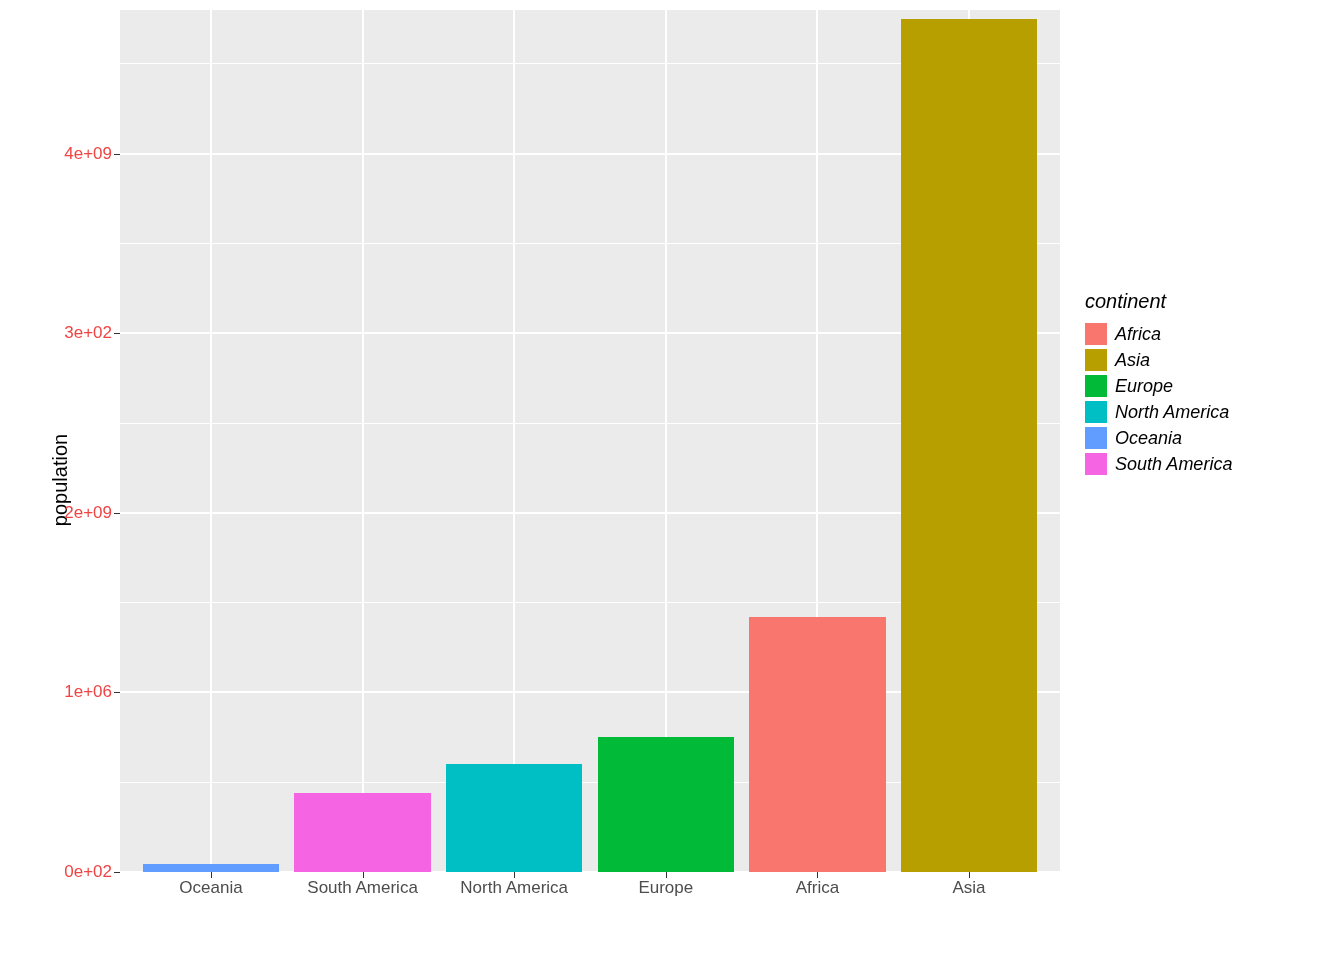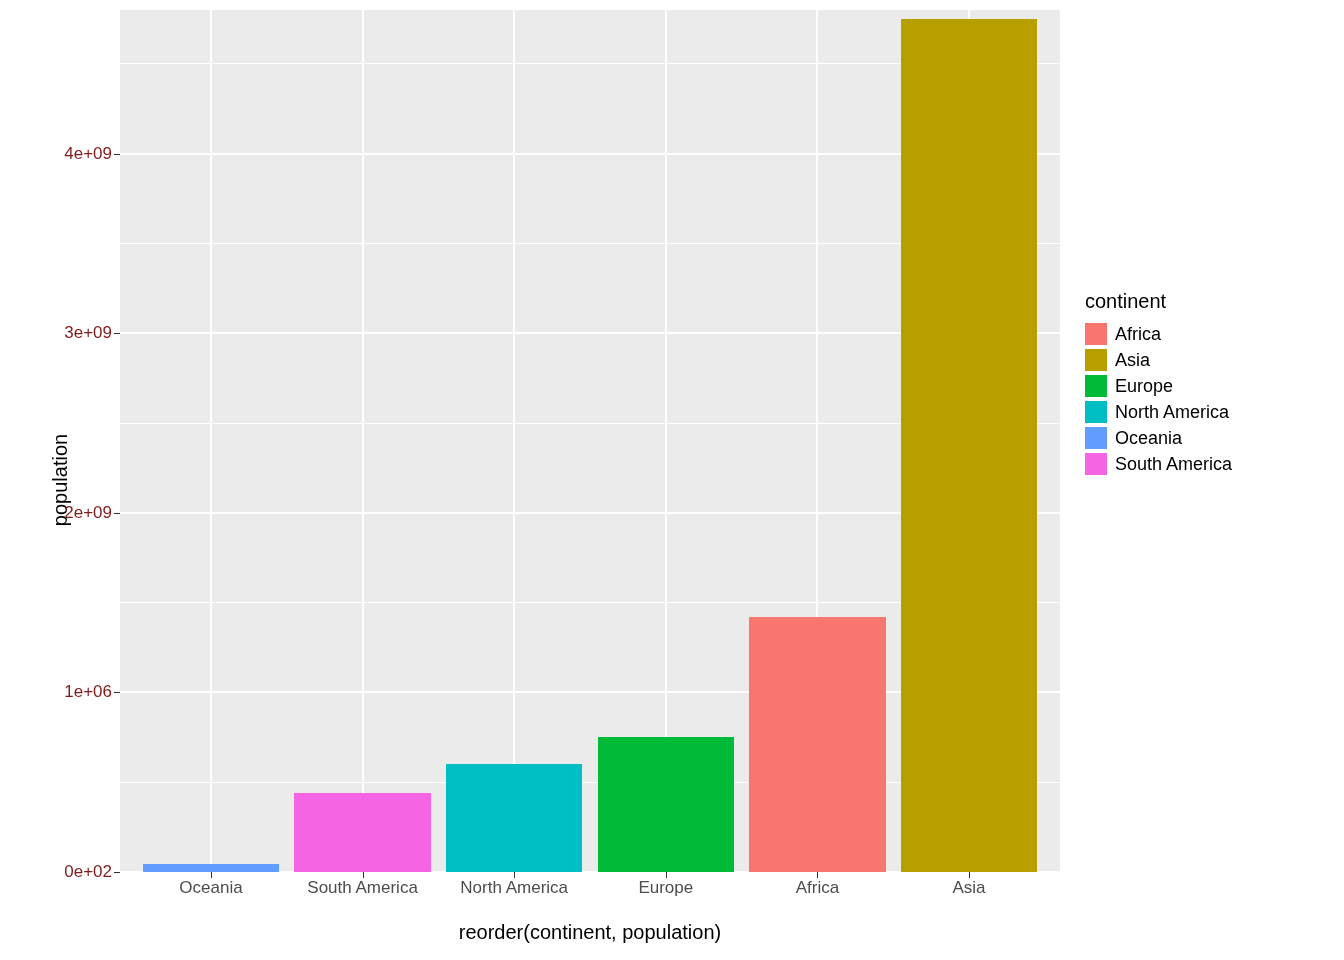--- a/index.html
+++ b/index.html
@@ -49,21 +49,21 @@
   }
   .bar {
     position: absolute;
     bottom: 0;
   }
   .ytick {
     position: absolute;
     right: 8px;
     transform: translateY(-50%);
     font-size: 17px;
-    color: #7f1d1d;
+    color: #ef4444;
     text-align: right;
     white-space: nowrap;
   }
   .ytick-mark {
     position: absolute;
     width: 6px;
     height: 1px;
     background: #333;
     left: -6px;
   }
@@ -79,20 +79,21 @@
   .xtick-mark {
     position: absolute;
     height: 6px;
     width: 1px;
     background: #333;
     top: 0;
   }
   .legend {
     position: absolute;
     font-size: 18px;
+    font-style: italic;
   }
   .legend-title {
     font-size: 20px;
     margin-bottom: 10px;
   }
   .legend-item {
     display: flex;
     align-items: center;
     margin-bottom: 4px;
   }
@@ -135,39 +136,38 @@
       </div>
   </div>
   <div id="ytick-container" style="position: absolute; left: 120px; top: 10px; width: 0px; height: 862px;">
       <div class="ytick-mark" style="top: 862px;"></div>
       <div class="ytick" style="top: 862px;">0e+02</div>
       <div class="ytick-mark" style="top: 682.417px;"></div>
       <div class="ytick" style="top: 682.417px;">1e+06</div>
       <div class="ytick-mark" style="top: 502.833px;"></div>
       <div class="ytick" style="top: 502.833px;">2e+09</div>
       <div class="ytick-mark" style="top: 323.25px;"></div>
-      <div class="ytick" style="top: 323.25px;">3e+09</div>
+      <div class="ytick" style="top: 323.25px;">3e+02</div>
       <div class="ytick-mark" style="top: 143.667px;"></div>
       <div class="ytick" style="top: 143.667px;">4e+09</div>
     </div>
   <div id="xtick-container" style="position: absolute; left: 120px; top: 872px; width: 940px; height: 40px;">
       <div class="xtick-mark" style="left: 90.9677px;"></div>
       <div class="xtick" style="left: 90.9677px;">Oceania</div>
       <div class="xtick-mark" style="left: 242.581px;"></div>
       <div class="xtick" style="left: 242.581px;">South America</div>
       <div class="xtick-mark" style="left: 394.194px;"></div>
       <div class="xtick" style="left: 394.194px;">North America</div>
       <div class="xtick-mark" style="left: 545.806px;"></div>
       <div class="xtick" style="left: 545.806px;">Europe</div>
       <div class="xtick-mark" style="left: 697.419px;"></div>
       <div class="xtick" style="left: 697.419px;">Africa</div>
       <div class="xtick-mark" style="left: 849.032px;"></div>
       <div class="xtick" style="left: 849.032px;">Asia</div>
     </div>
-  <div class="xlabel" id="xlabel" style="left: 120px; width: 940px;">reorder(continent, population)</div>
   <div class="legend" id="legend" style="left: 1085px; top: 290px;">
     <div class="legend-title">continent</div>
   <div class="legend-item">
         <div class="legend-key" style="background: rgb(248, 118, 109);"></div>
         <span>Africa</span>
       </div>
       <div class="legend-item">
         <div class="legend-key" style="background: rgb(183, 159, 0);"></div>
         <span>Asia</span>
       </div>

